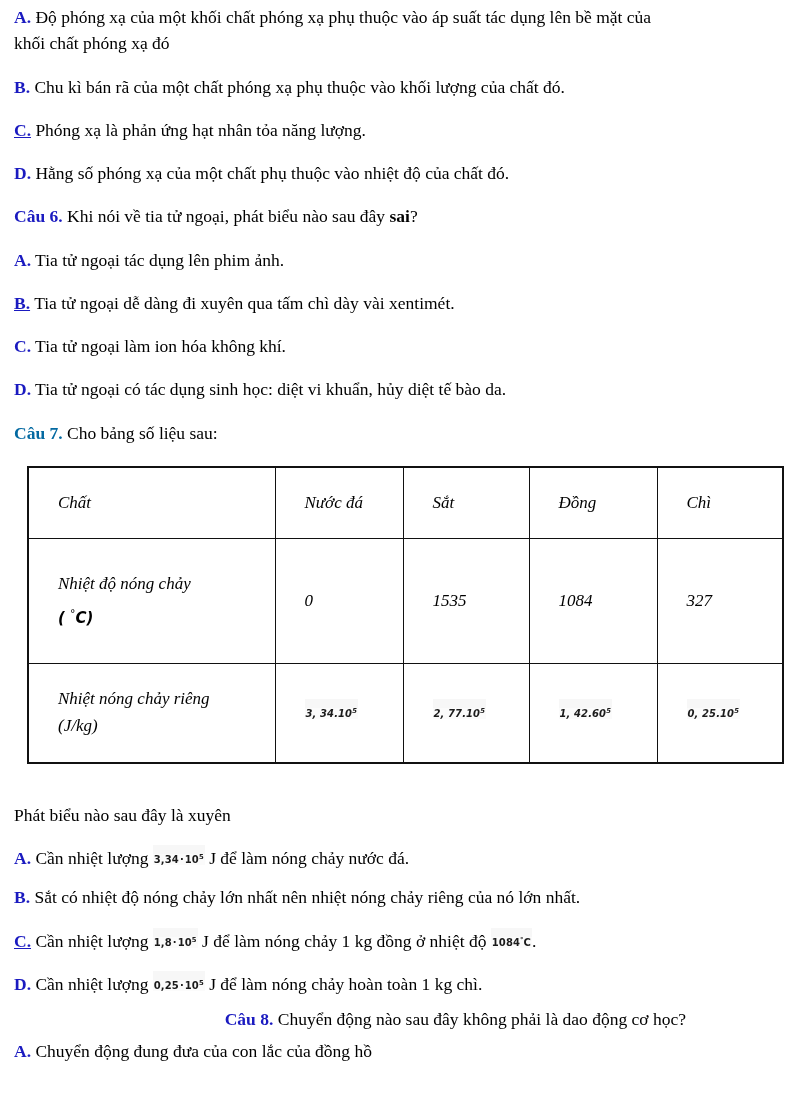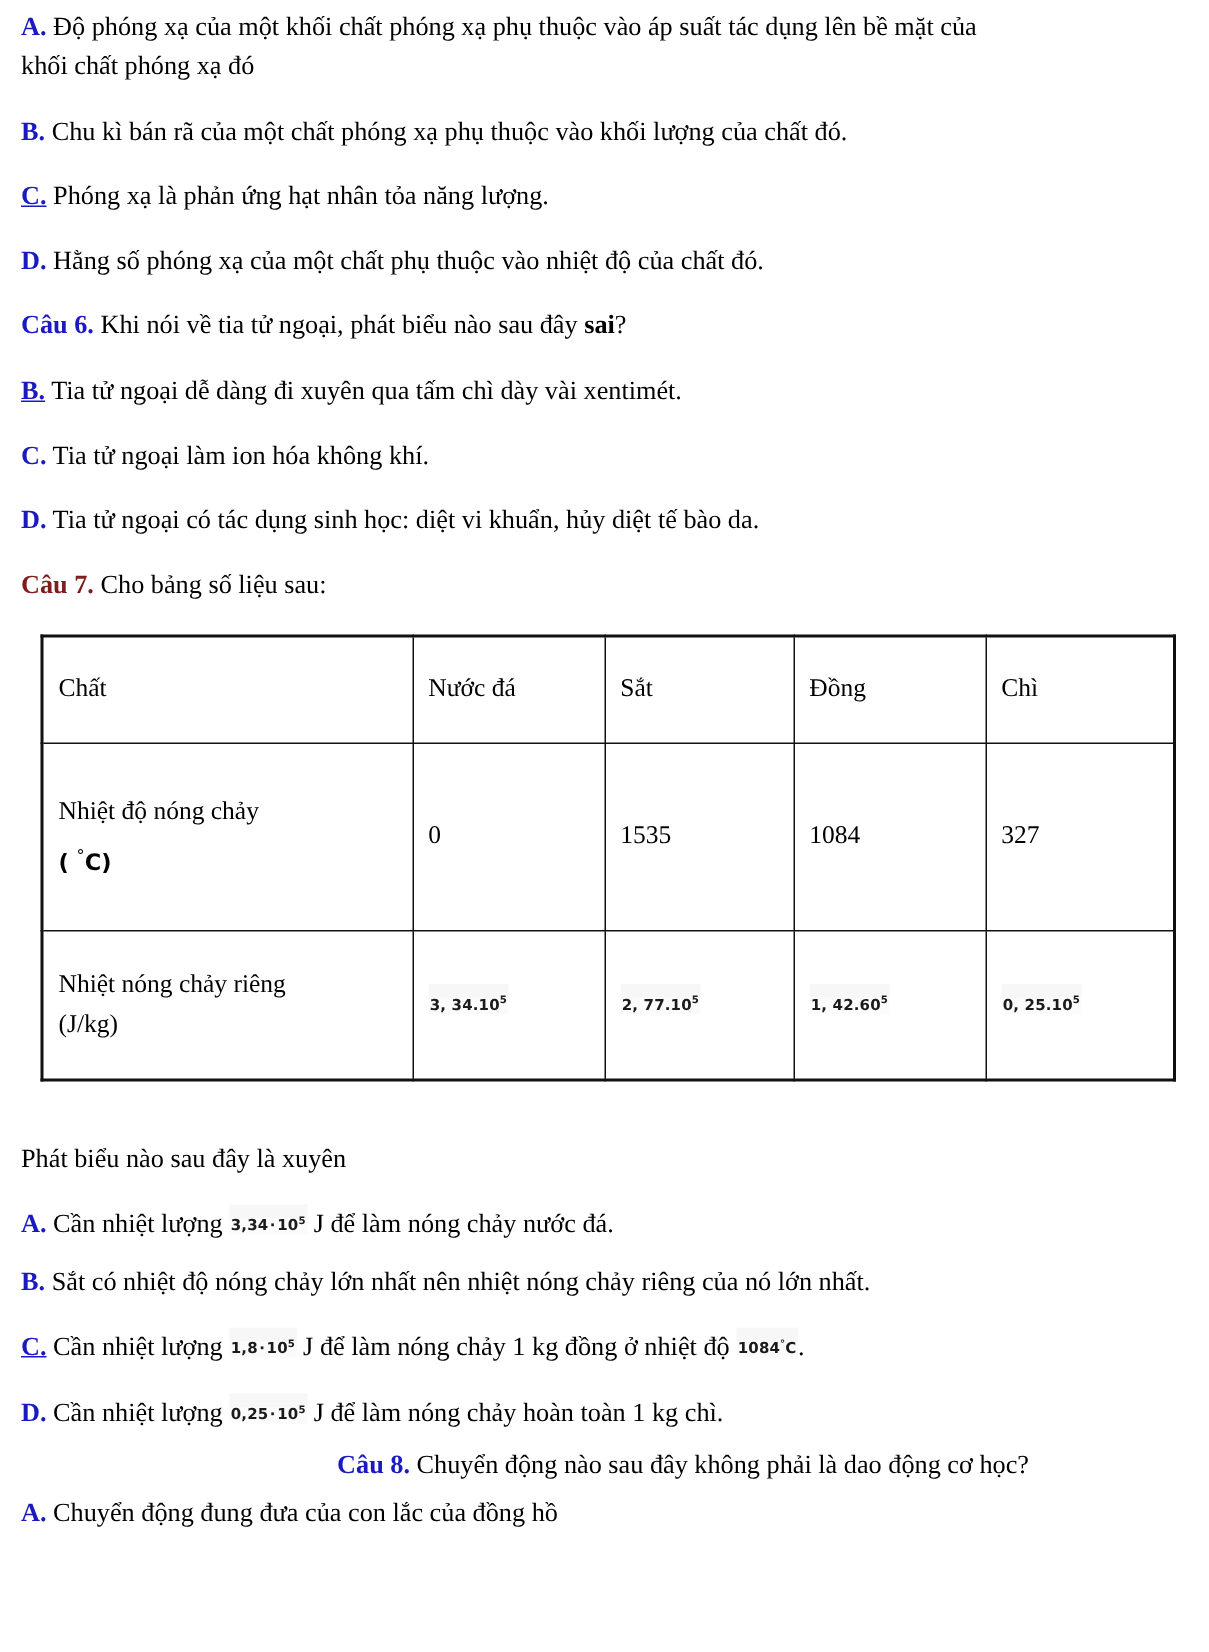--- a/index.html
+++ b/index.html
@@ -48,21 +48,21 @@
   .lbl-u {
     color: #1a1ac0;
     font-weight: bold;
     text-decoration: underline;
   }
   .qnum {
     color: #1a1ac0;
     font-weight: bold;
   }
   .qnum-dark {
-    color: #7f1d1d;
+    color: #0369a1;
     font-weight: bold;
     text-align: right;
   }
   .b { font-weight: bold; }
 
   
   .mth {
     font-family: "DejaVu Sans", "Liberation Sans", sans-serif;
     font-weight: bold;
     font-size: 10px;
@@ -92,25 +92,26 @@
     padding-right: 10px;
   }
   table.data {
     border-collapse: collapse;
     width: 755px;
     table-layout: fixed;
     border: 2px solid #111111;
   }
   table.data td {
     border: 1px solid #111111;
-    padding: 10px 12px 10px 10px;
+    padding: 10px 12px 10px 29px;
     vertical-align: middle;
     font-size: 17px;
     line-height: 1.55;
     color: #000000;
+    font-style: italic;
   }
   table.data tr.r-head td { height: 50px; }
   table.data tr.r-mid  td { height: 104px; }
   table.data tr.r-last td { height: 78px; }
 
   col.c0 { width: 247px; }
   col.c1 { width: 128px; }
   col.c2 { width: 126px; }
   col.c3 { width: 128px; }
   col.c4 { width: 126px; }
@@ -155,20 +156,24 @@
   <div class="opt sp-a">
     <span class="lbl">D.</span>
     <span>Hằng số phóng xạ của một chất phụ thuộc vào nhiệt độ của chất đó.</span>
   </div>
 
   <div class="qline sp-a">
     <span class="qnum">Câu 6.</span>
     <span>Khi nói về tia tử ngoại, phát biểu nào sau đây </span><span class="b">sai</span><span>?</span>
   </div>
 
+  <div class="opt sp-a">
+    <span class="lbl">A.</span>
+    <span>Tia tử ngoại tác dụng lên phim ảnh.</span>
+  </div>
 
   <div class="opt sp-a">
     <span class="lbl-u">B.</span>
     <span>Tia tử ngoại dễ dàng đi xuyên qua tấm chì dày vài xentimét.</span>
   </div>
 
   <div class="opt sp-a">
     <span class="lbl">C.</span>
     <span>Tia tử ngoại làm ion hóa không khí.</span>
   </div>

